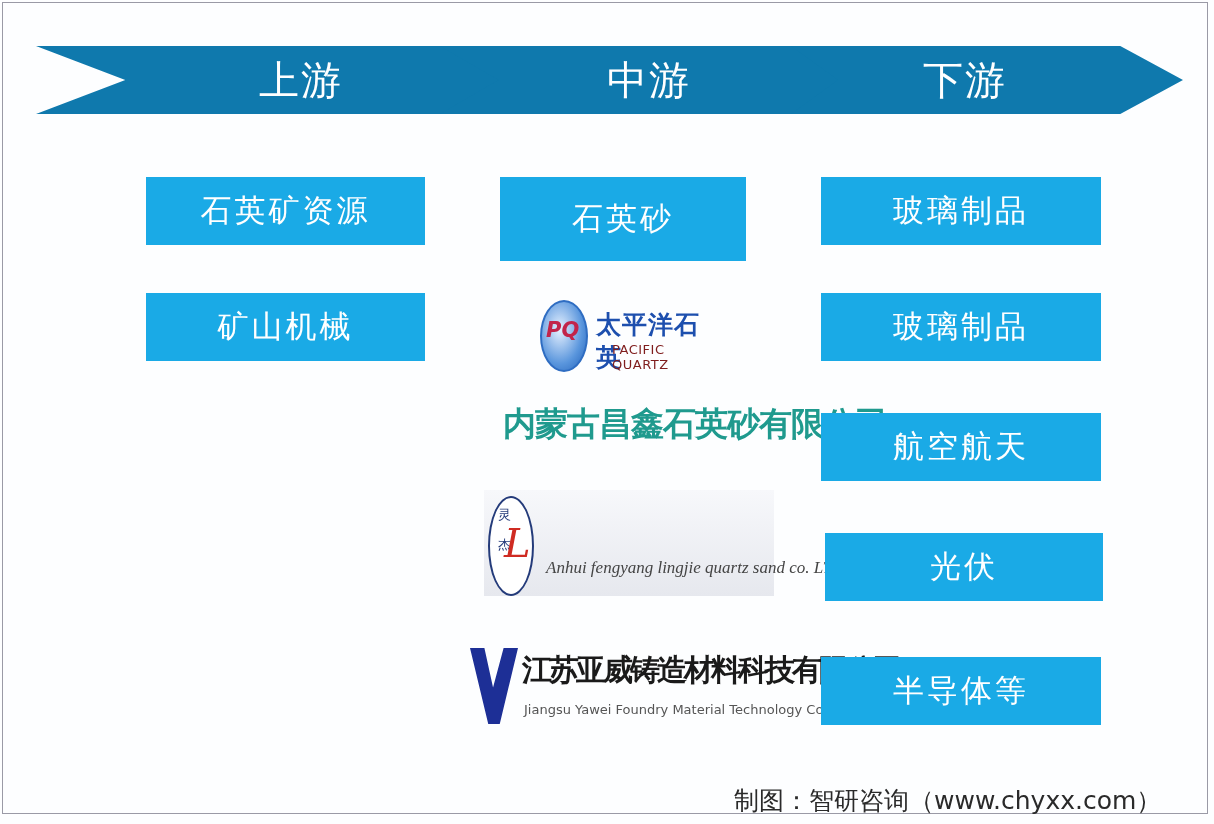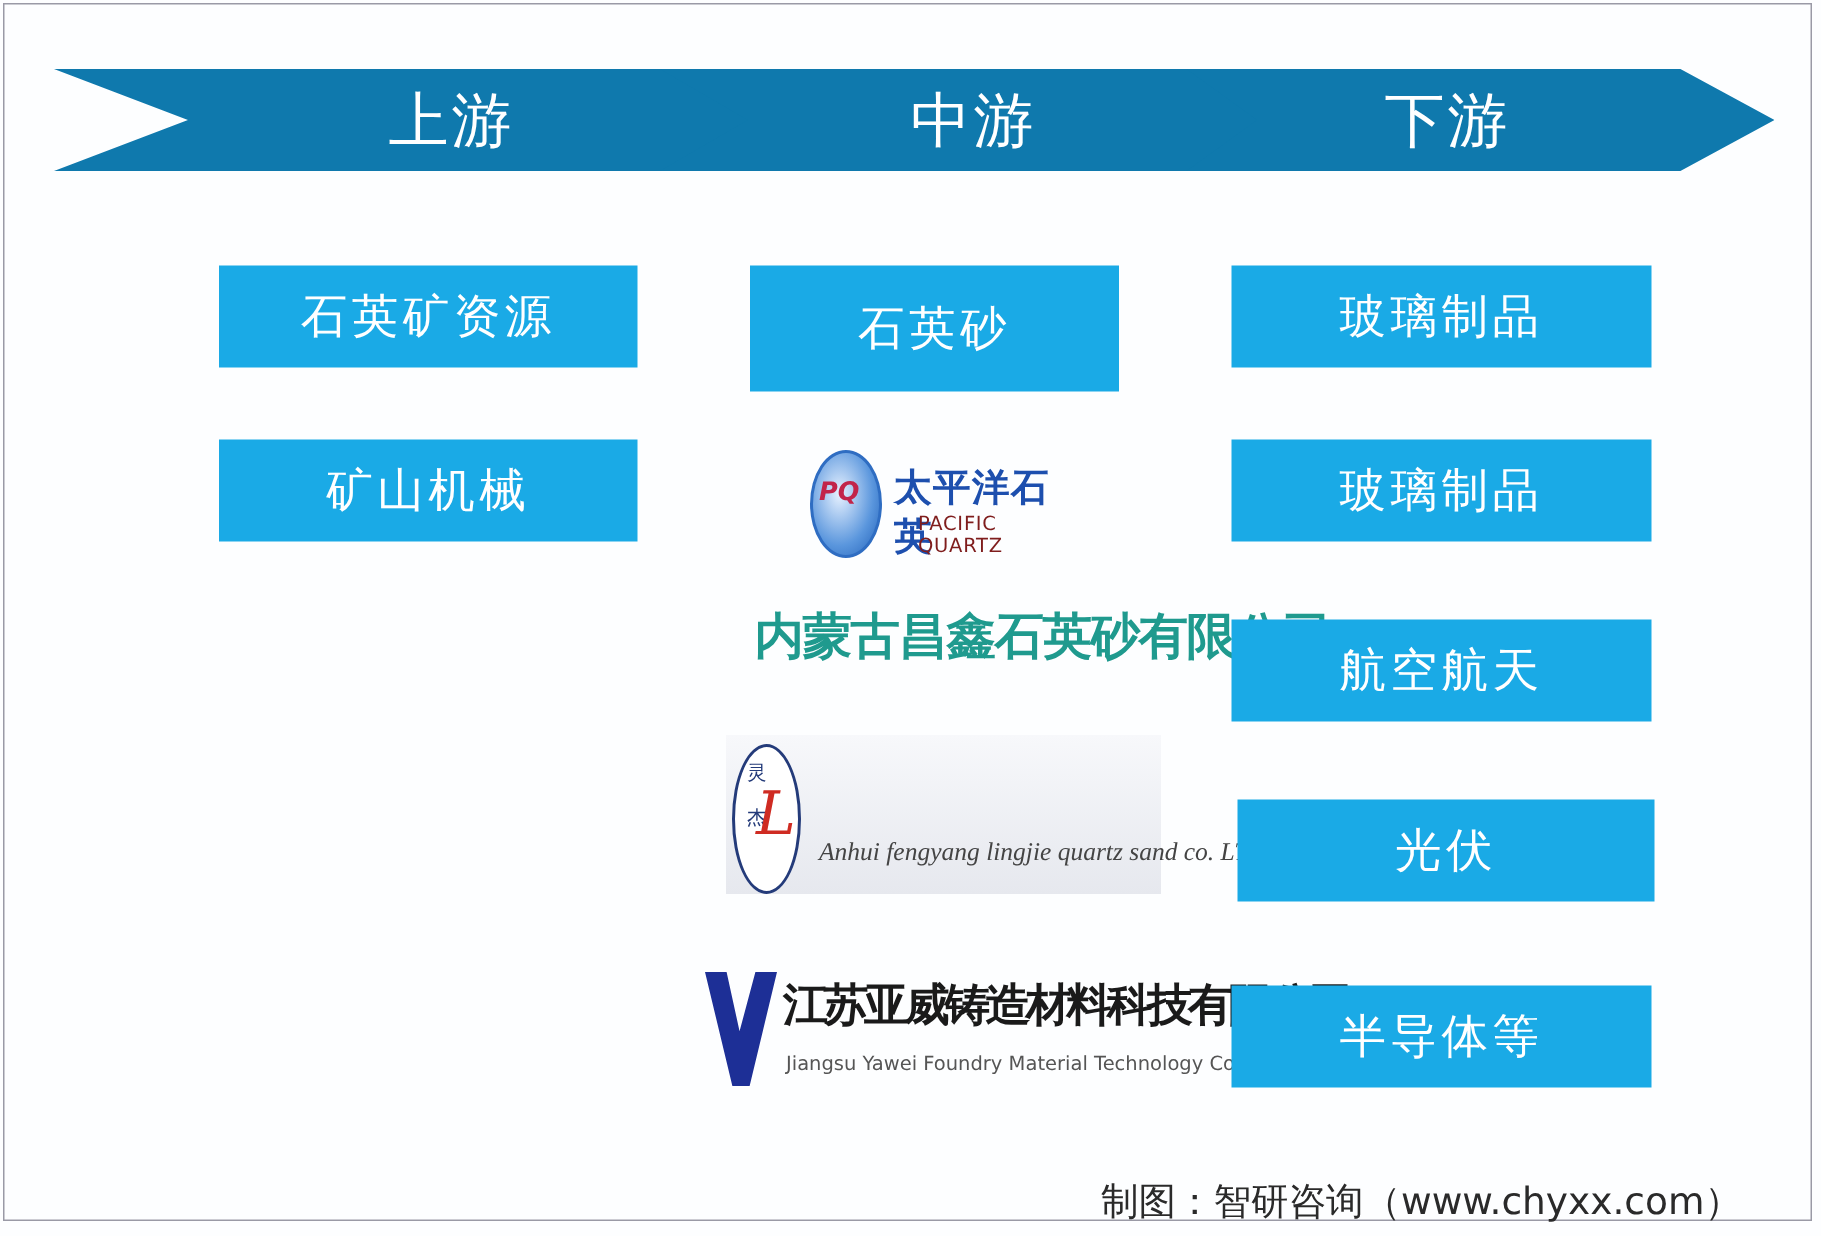--- a/index.html
+++ b/index.html
@@ -34,21 +34,21 @@
     font-size: 31px; letter-spacing: 3px;
   }
 
   .logo { position: absolute; }
   .pq-logo { left: 538px; top: 296px; width: 180px; height: 80px; }
   .pq-circle {
     position: absolute; left: 2px; top: 4px; width: 44px; height: 68px; border-radius: 50%;
     background: radial-gradient(ellipse at 40% 40%, #e8f2ff 0%, #5a96dd 60%, #1f5fb8 100%);
     border: 2px solid #2f6dc2;
   }
-  .pq-mono { position: absolute; left: 8px; top: 22px; color: #c2244a; font-size: 17px; font-style: italic; font-weight: bold; }
+  .pq-mono { position: absolute; left: 8px; top: 22px; color: #c2244a; font-size: 21px; font-style: italic; font-weight: bold; }
   .pq-cn { position: absolute; left: 58px; top: 12px; color: #1d4fae; font-size: 25px; font-weight: bold; letter-spacing: 1px; }
   .pq-en { position: absolute; left: 58px; top: 46px; color: #7f1d1d; font-size: 13px; letter-spacing: 0.5px; margin-left: 16px; }
 
   .nm-logo { left: 503px; top: 402px; color: #1f9a8e; font-size: 33px; font-weight: bold; letter-spacing: -1px; white-space: nowrap; }
 
   .ah-logo { left: 484px; top: 490px; width: 290px; height: 106px; background: linear-gradient(#f7f8fb, #e6e8ee); }
   .ah-circle {
     position: absolute; left: 4px; top: 6px; width: 42px; height: 96px; border-radius: 50%;
     border: 2px solid #243b7a; background: #ffffff;
   }

